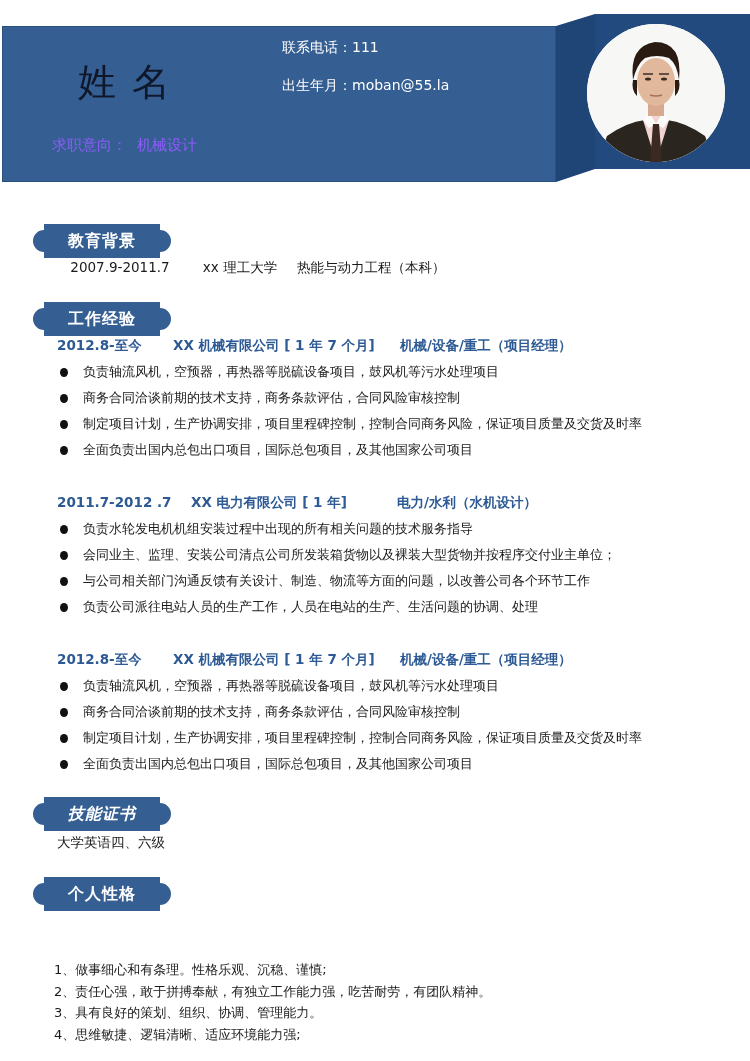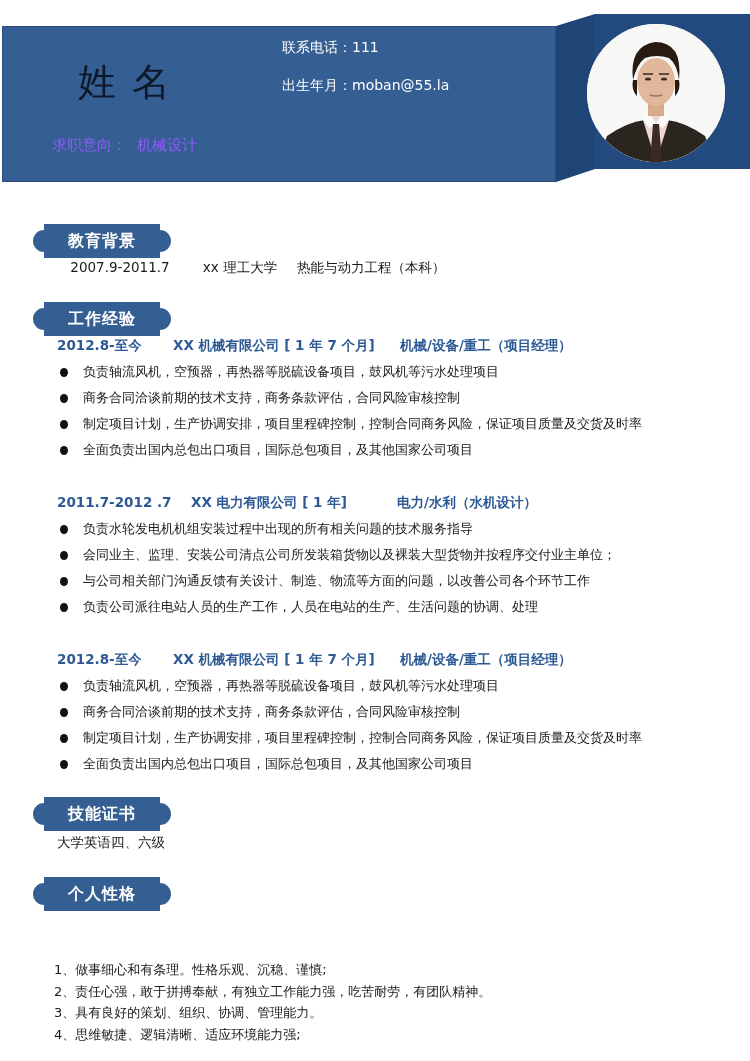--- a/index.html
+++ b/index.html
@@ -159,21 +159,21 @@
   <span style="left:116px;">XX 机械有限公司 [ 1 年 7 个月]</span>
   <span style="left:343px;">机械/设备/重工（项目经理）</span>
 </div>
 <ul class="bullets" style="top:676px;">
   <li>负责轴流风机，空预器，再热器等脱硫设备项目，鼓风机等污水处理项目</li>
   <li>商务合同洽谈前期的技术支持，商务条款评估，合同风险审核控制</li>
   <li>制定项目计划，生产协调安排，项目里程碑控制，控制合同商务风险，保证项目质量及交货及时率</li>
   <li>全面负责出国内总包出口项目，国际总包项目，及其他国家公司项目</li>
 </ul>
 
-<div class="sec-head" style="top:797px;">
+<div class="sec-head" style="top:797px;font-style:italic;">
   <svg width="140" height="34" viewBox="0 0 140 34">
     <path d="M12 0 H128 V6 A11 11 0 0 1 128 28 V34 H12 V28 A11 11 0 0 1 12 6 Z" fill="#355f92"></path>
   </svg>
   <div class="sec-title">技能证书</div>
 </div>
 <div class="skill">大学英语四、六级</div>
 
 <div class="sec-head" style="top:877px;">
   <svg width="140" height="34" viewBox="0 0 140 34">
     <path d="M12 0 H128 V6 A11 11 0 0 1 128 28 V34 H12 V28 A11 11 0 0 1 12 6 Z" fill="#355f92"></path>

